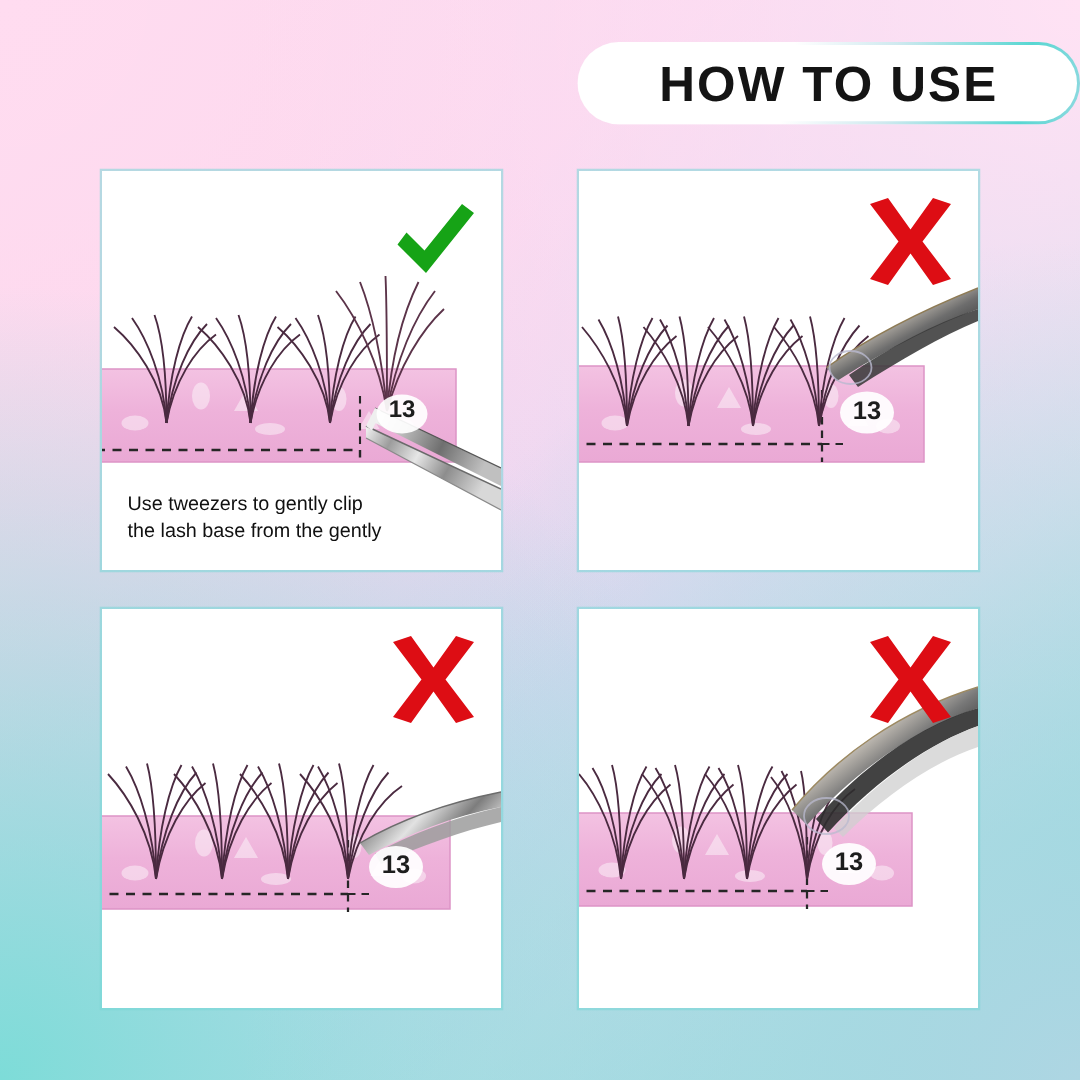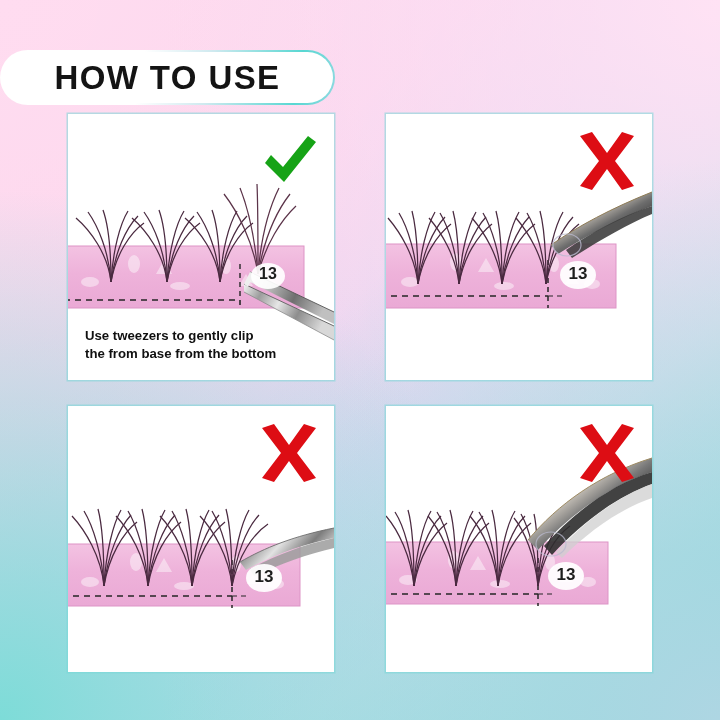--- a/index.html
+++ b/index.html
@@ -23,21 +23,21 @@
     overflow:hidden;
   }
   
   .tint{position:absolute;inset:0;pointer-events:none;}
   .tint.tl{background:radial-gradient(circle at 0% 0%, #ffdcf0 0%, rgba(255,220,240,0) 58%);}
   .tint.tr{background:radial-gradient(circle at 100% 0%, #ffe2f4 0%, rgba(255,226,244,0) 55%);}
   .tint.bl{background:radial-gradient(circle at 0% 100%, #7ddcd8 0%, rgba(125,220,216,0) 52%);}
   .tint.br{background:radial-gradient(circle at 100% 100%, #aed6e3 0%, rgba(174,214,227,0) 55%);}
 
   
-  .title-wrap{position:absolute;left:0;right:0;top:28px;display:flex;justify-content:flex-start;margin-top:22px;}
+  .title-wrap{position:absolute;left:0;right:0;top:28px;display:flex;justify-content:flex-end;}
   .title-pill{
     height:55px;width:335px;border-radius:30px;background:#ffffff;
     display:flex;align-items:center;justify-content:center;
     border:2px solid transparent;
     background-image:linear-gradient(#fff,#fff),
       linear-gradient(100deg,#ffffff 0%,#ffffff 42%,#cfe9ef 62%,#58d7d2 88%,#8fd9e0 100%);
     background-origin:border-box;background-clip:padding-box,border-box;
     box-sizing:border-box;
   }
   .title-text{
@@ -61,21 +61,21 @@
   .stage{position:absolute;inset:0;}
   .stage svg{position:absolute;left:0;top:0;width:100%;height:100%;display:block;}
 
   
   .mark{position:absolute;width:62px;height:62px;}
   .mark svg{width:100%;height:100%;display:block;}
 
   
   .caption{
     position:absolute;left:17px;right:6px;bottom:16px;
-    font-size:13.2px;font-weight:bold;color:#101010;line-height:1.42;
+    font-size:13.2px;font-weight:normal;color:#101010;line-height:1.42;
     font-family:"Liberation Sans", sans-serif;
   }
   .caption span{display:block;}
 </style>
 </head>
 <body>
 
 <div id="root">
   <div class="tint tl"></div>
   <div class="tint tr"></div>
@@ -187,21 +187,21 @@
       </div>
 
       <div class="mark" style="right:14px;top:16px;">
         <svg viewBox="0 0 62 62">
           <path d="M7 33 L13 25 L25 37 L50 6 L58 12 L26 52 Z" fill="#16a316"></path>
         </svg>
       </div>
 
       <div class="caption">
         <span>Use tweezers to gently clip</span>
-        <span>the from base from the bottom</span>
+        <span>the lash base from the gently</span>
       </div>
     </div>
 
     <div class="panel">
       <div class="stage">
         <svg viewBox="0 0 266 266" preserveAspectRatio="none">
           <defs>
             <linearGradient id="strip2" x1="0" y1="0" x2="0" y2="1">
               <stop offset="0" stop-color="#f3c2e2"></stop>
               <stop offset="0.45" stop-color="#eeb2da"></stop>

